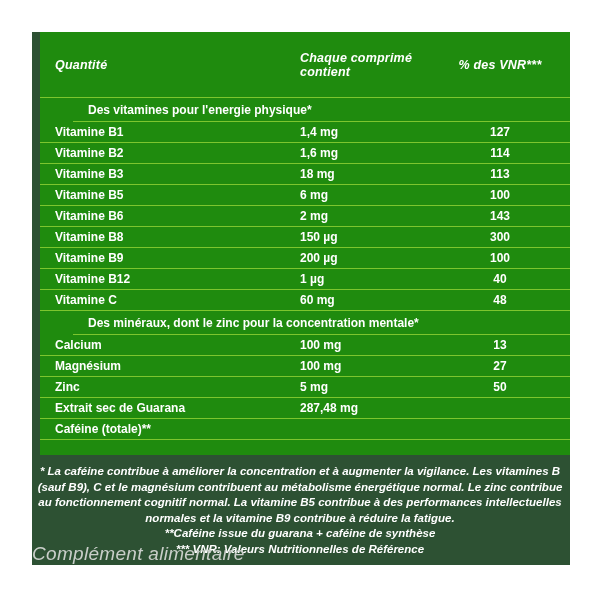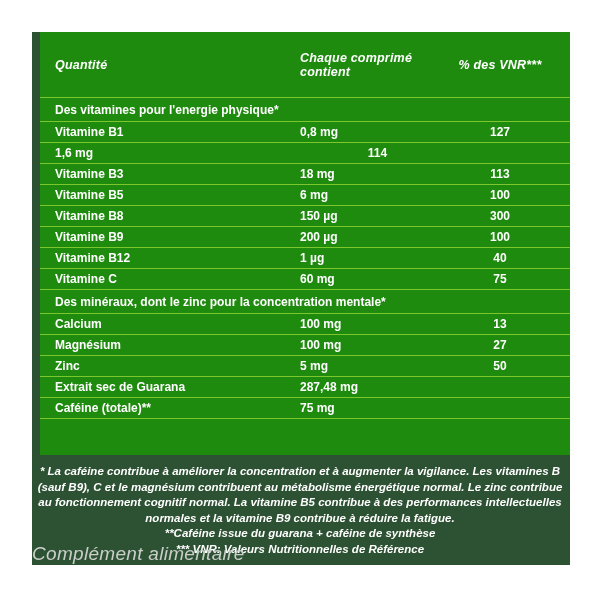--- a/index.html
+++ b/index.html
@@ -44,20 +44,21 @@
     height: 21px;
     font-size: 12px;
     font-weight: bold;
   }
   .row.section-title {
     display: flex;
     align-items: center;
     height: 24px;
     font-size: 12px;
     font-weight: bold;
+    margin-left: 33px;
   }
   .cell.qty  { text-align: left; }
   .cell.vnr  { text-align: center; }
   .footnotes {
     position: absolute;
     left: 30px; top: 464px;
     width: 540px;
     text-align: center;
     color: var(--text_white, #ffffff);
     font-size: 11.5px;
@@ -86,56 +87,62 @@
   <div class="panel">
     <div class="row header">
       <div class="cell qty">Quantité</div>
       <div class="cell label">Chaque comprimé contient</div>
       <div class="cell vnr">% des VNR***</div>
     </div>
     <div id="table-body">
         <div class="row section-title">Des vitamines pour l'energie physique*</div>
         <div class="row data-row">
           <div class="cell label">Vitamine B1</div>
-          <div class="cell qty">0,8 mg</div>
+          <div class="cell qty">1,4 mg</div>
           <div class="cell vnr">127</div>
         </div>
         <div class="row data-row">
+          <div class="cell label">Vitamine B2</div>
           <div class="cell qty">1,6 mg</div>
           <div class="cell vnr">114</div>
         </div>
         <div class="row data-row">
           <div class="cell label">Vitamine B3</div>
           <div class="cell qty">18 mg</div>
           <div class="cell vnr">113</div>
         </div>
         <div class="row data-row">
           <div class="cell label">Vitamine B5</div>
           <div class="cell qty">6 mg</div>
           <div class="cell vnr">100</div>
+        </div>
+        <div class="row data-row">
+          <div class="cell label">Vitamine B6</div>
+          <div class="cell qty">2 mg</div>
+          <div class="cell vnr">143</div>
         </div>
         <div class="row data-row">
           <div class="cell label">Vitamine B8</div>
           <div class="cell qty">150 µg</div>
           <div class="cell vnr">300</div>
         </div>
         <div class="row data-row">
           <div class="cell label">Vitamine B9</div>
           <div class="cell qty">200 µg</div>
           <div class="cell vnr">100</div>
         </div>
         <div class="row data-row">
           <div class="cell label">Vitamine B12</div>
           <div class="cell qty">1 µg</div>
           <div class="cell vnr">40</div>
         </div>
         <div class="row data-row">
           <div class="cell label">Vitamine C</div>
           <div class="cell qty">60 mg</div>
-          <div class="cell vnr">75</div>
+          <div class="cell vnr">48</div>
         </div>
         <div class="row section-title">Des minéraux, dont le zinc pour la concentration mentale*</div>
         <div class="row data-row">
           <div class="cell label">Calcium</div>
           <div class="cell qty">100 mg</div>
           <div class="cell vnr">13</div>
         </div>
         <div class="row data-row">
           <div class="cell label">Magnésium</div>
           <div class="cell qty">100 mg</div>
@@ -146,21 +153,20 @@
           <div class="cell qty">5 mg</div>
           <div class="cell vnr">50</div>
         </div>
         <div class="row data-row">
           <div class="cell label">Extrait sec de Guarana</div>
           <div class="cell qty">287,48 mg</div>
           <div class="cell vnr"></div>
         </div>
         <div class="row data-row">
           <div class="cell label">Caféine (totale)**</div>
-          <div class="cell qty">75 mg</div>
           <div class="cell vnr"></div>
         </div>
       </div>
   </div>
 
   <div class="footnotes">
     <p>* La caféine contribue à améliorer la concentration et à augmenter la vigilance. Les vitamines B (sauf B9), C et le magnésium contribuent au métabolisme énergétique normal. Le zinc contribue au fonctionnement cognitif normal. La vitamine B5 contribue à des performances intellectuelles normales et la vitamine B9 contribue à réduire la fatigue.</p>
     <p>**Caféine issue du guarana + caféine de synthèse</p>
     <p>*** VNR: Valeurs Nutritionnelles de Référence</p>
   </div>

